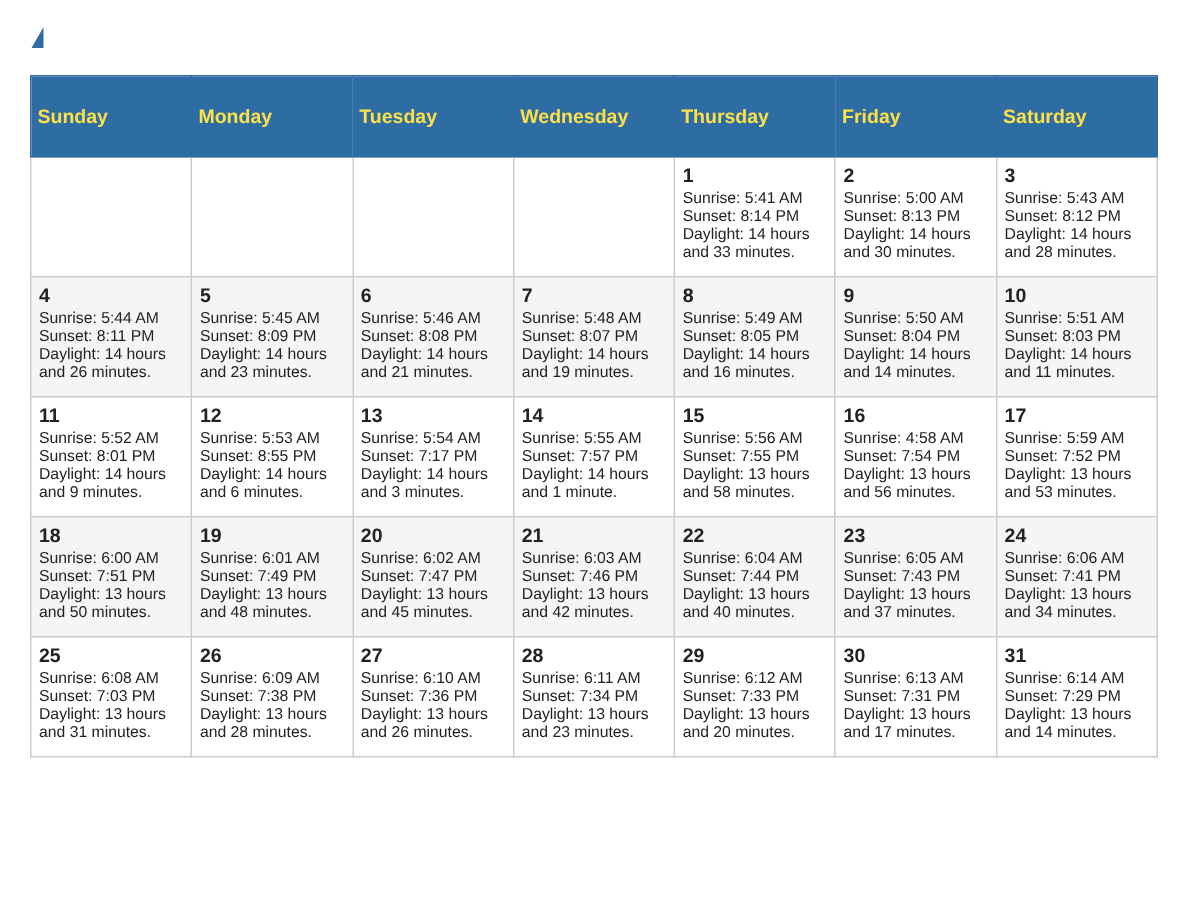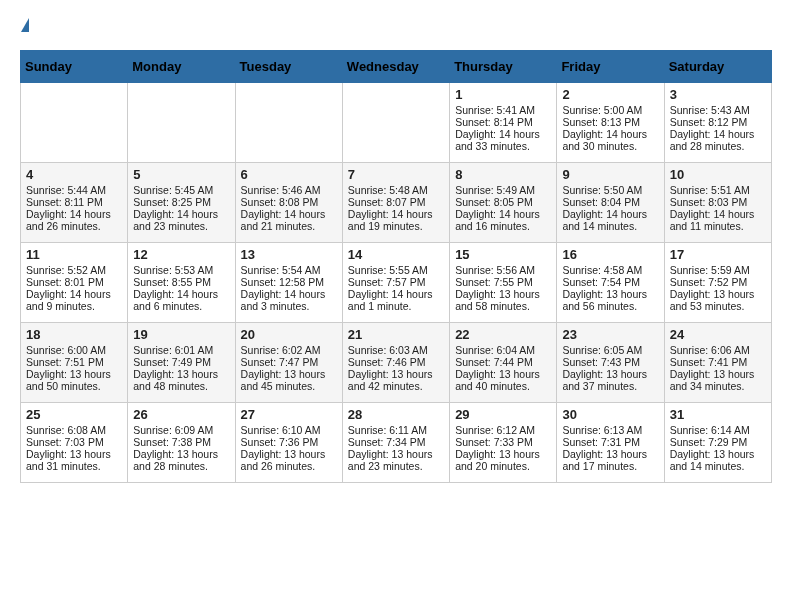--- a/index.html
+++ b/index.html
@@ -34,24 +34,24 @@
       font-size: 16px;
       color: #444;
     }
     table {
       width: 100%;
       border-collapse: collapse;
       table-layout: fixed;
     }
     thead tr th {
       background-color: #2e6da4;
-      color: #000000;
+      color: #fde047;
       font-size: 13px;
       font-weight: bold;
-      padding: 8px 4px;
+      padding: 19px 4px;
       text-align: left;
       border: 1px solid #2e6da4;
     }
     tbody tr td {
       border: 1px solid #ccc;
       vertical-align: top;
       padding: 4px 5px;
       font-size: 10.5px;
       color: #222;
       height: 80px;
@@ -153,21 +153,21 @@
       <tr>
         <td>
           <span class="day-num">4</span>
           <div>Sunrise: 5:44 AM</div>
           <div>Sunset: 8:11 PM</div>
           <div>Daylight: 14 hours and 26 minutes.</div>
         </td>
         <td>
           <span class="day-num">5</span>
           <div>Sunrise: 5:45 AM</div>
-          <div>Sunset: 8:25 PM</div>
+          <div>Sunset: 8:09 PM</div>
           <div>Daylight: 14 hours and 23 minutes.</div>
         </td>
         <td>
           <span class="day-num">6</span>
           <div>Sunrise: 5:46 AM</div>
           <div>Sunset: 8:08 PM</div>
           <div>Daylight: 14 hours and 21 minutes.</div>
         </td>
         <td>
           <span class="day-num">7</span>
@@ -203,21 +203,21 @@
         </td>
         <td>
           <span class="day-num">12</span>
           <div>Sunrise: 5:53 AM</div>
           <div>Sunset: 8:55 PM</div>
           <div>Daylight: 14 hours and 6 minutes.</div>
         </td>
         <td>
           <span class="day-num">13</span>
           <div>Sunrise: 5:54 AM</div>
-          <div>Sunset: 12:58 PM</div>
+          <div>Sunset: 7:17 PM</div>
           <div>Daylight: 14 hours and 3 minutes.</div>
         </td>
         <td>
           <span class="day-num">14</span>
           <div>Sunrise: 5:55 AM</div>
           <div>Sunset: 7:57 PM</div>
           <div>Daylight: 14 hours and 1 minute.</div>
         </td>
         <td>
           <span class="day-num">15</span>

